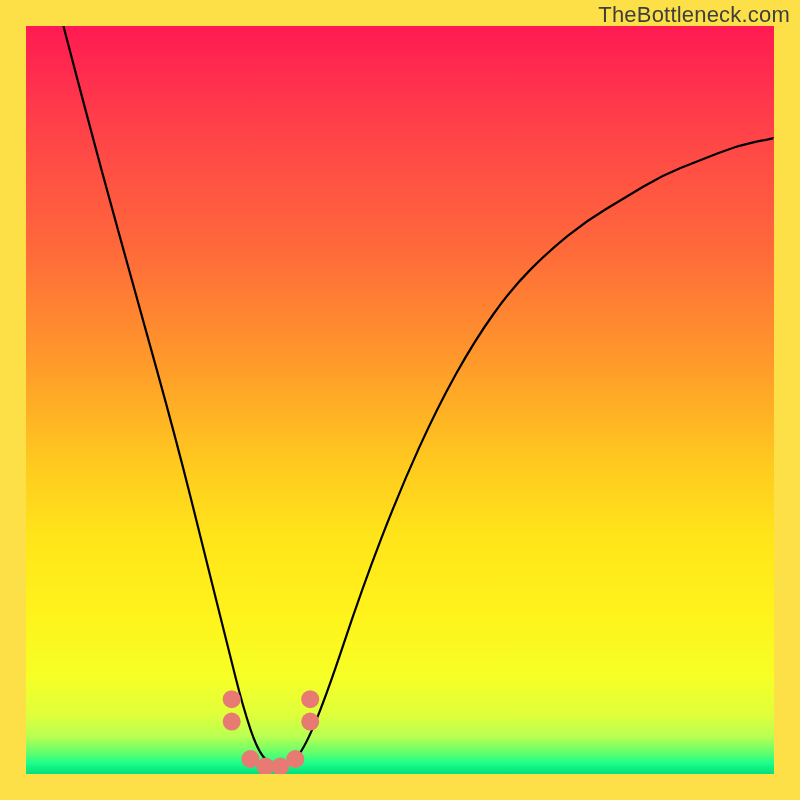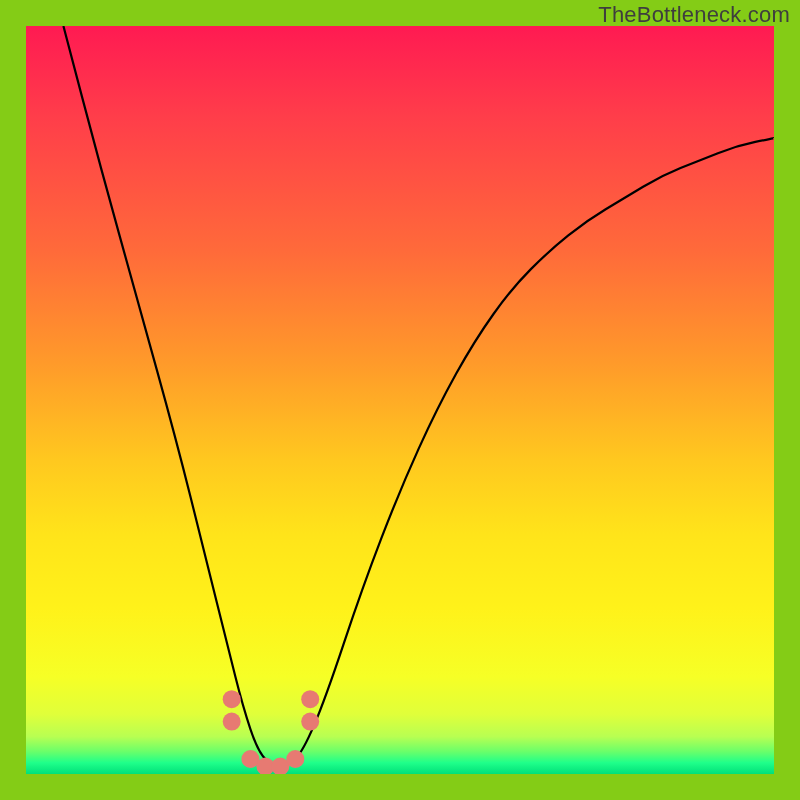--- a/index.html
+++ b/index.html
@@ -10,21 +10,21 @@
     overflow: hidden;
     background: #000;
     font-family: Arial, Helvetica, sans-serif;
   }
   .frame {
     position: absolute;
     left: 0;
     top: 0;
     width: 800px;
     height: 800px;
-    background: #84cc16;
+    background: #fde047;
   }
   .plot {
     position: absolute;
     left: 26px;
     top: 26px;
     width: 748px;
     height: 748px;
     
     background: linear-gradient(
       to bottom,

